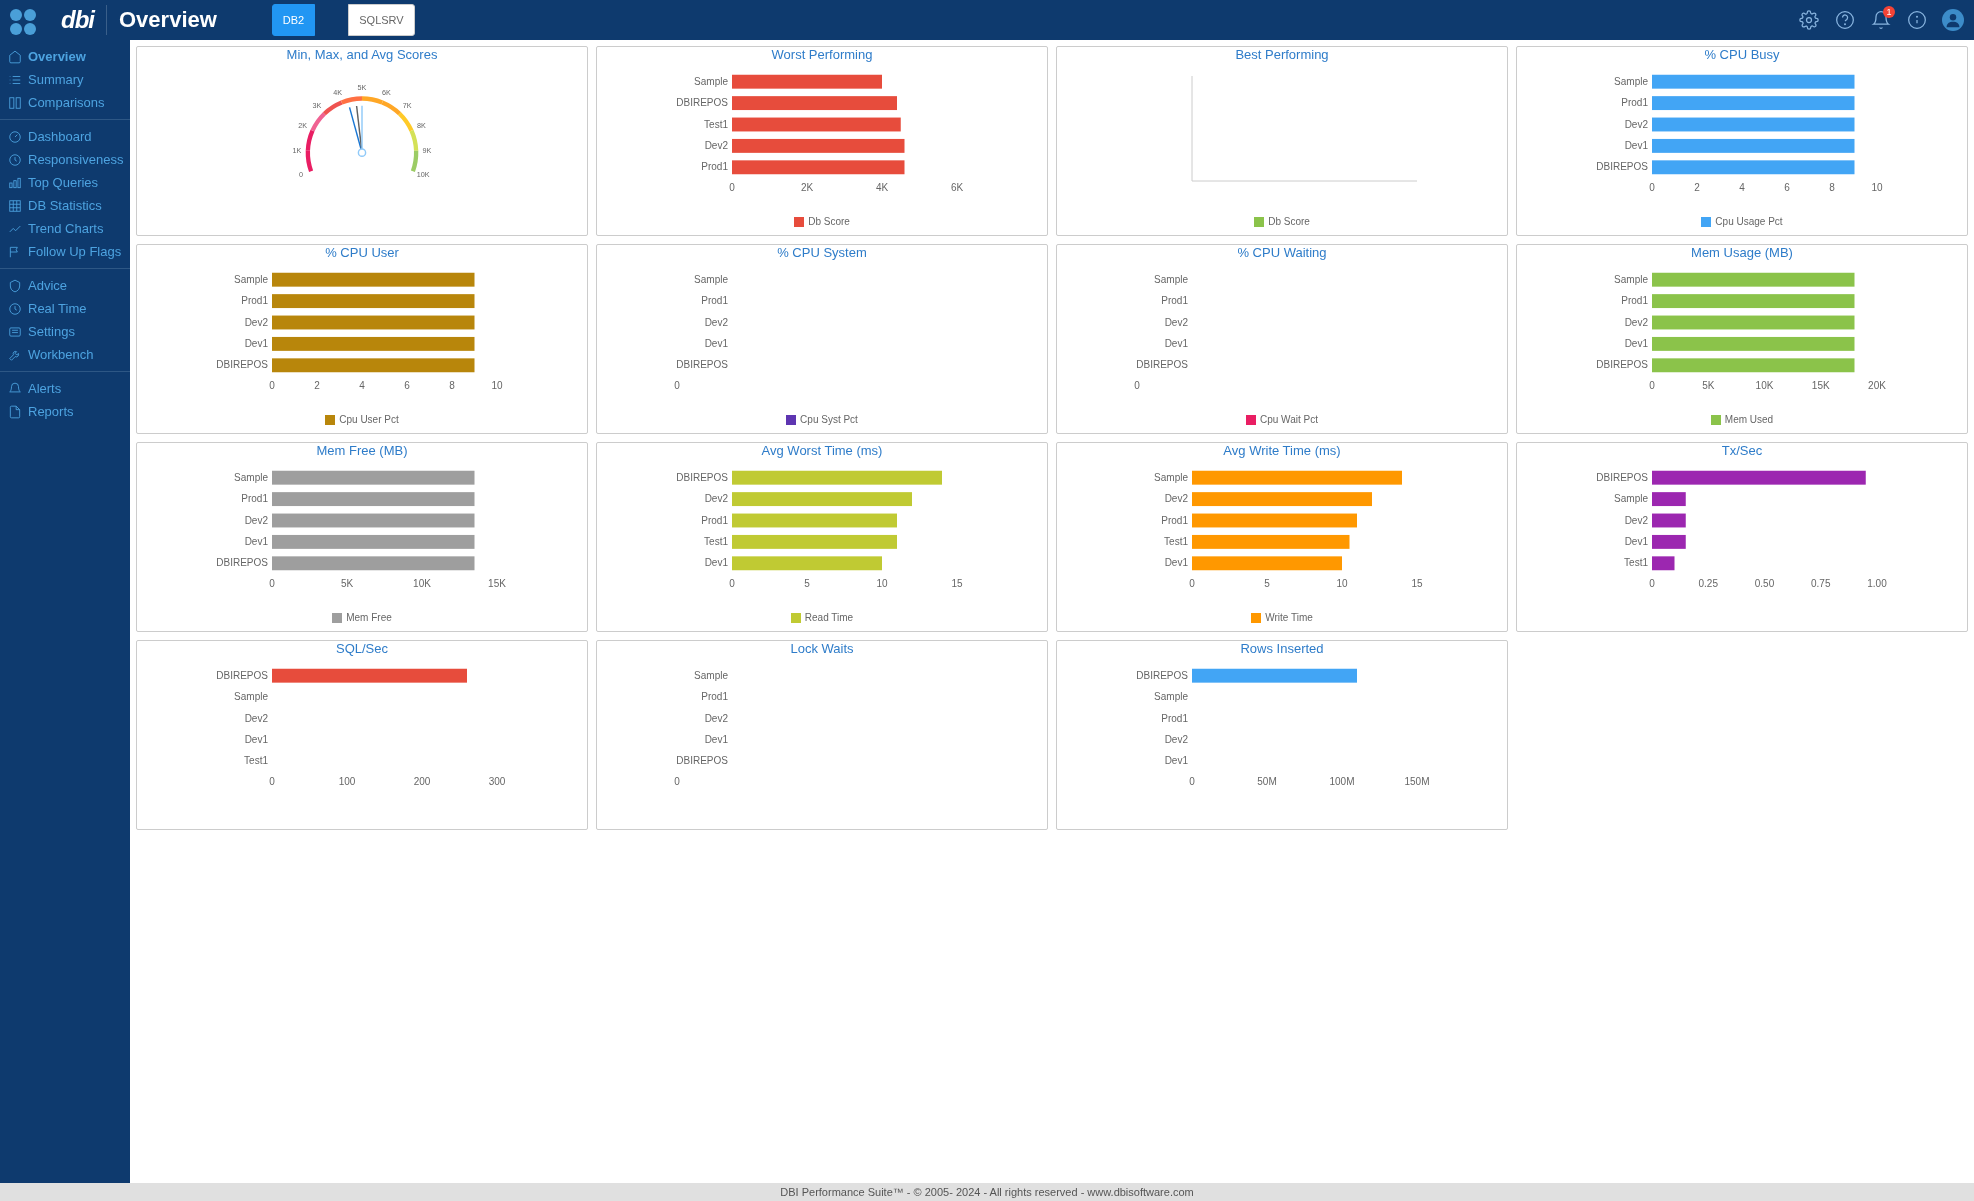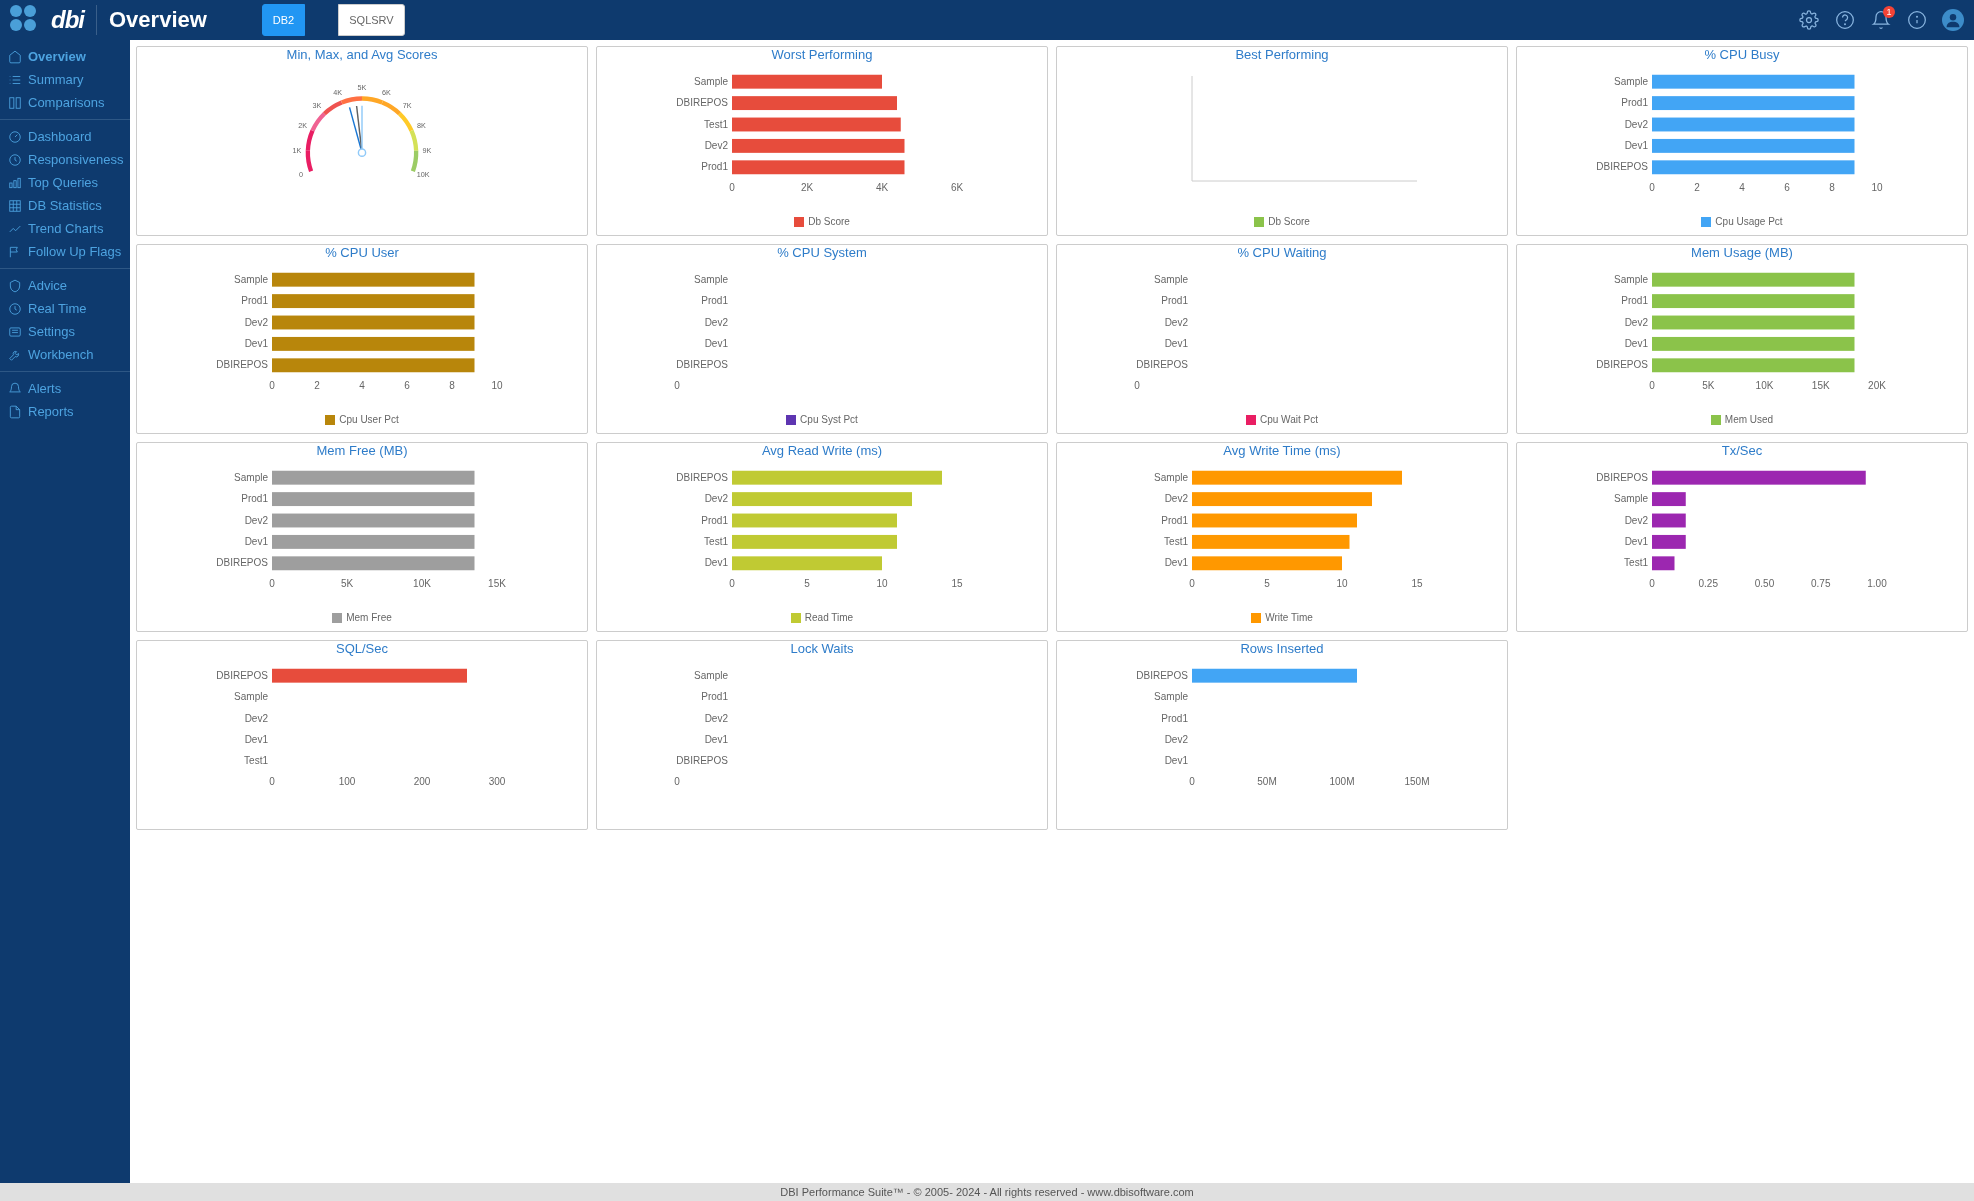--- a/index.html
+++ b/index.html
@@ -1,18 +1,18 @@
 <!DOCTYPE html>
 <html><head>
 <meta charset="utf-8">
 <style>
 * { margin: 0; padding: 0; box-sizing: border-box; }
 body { font-family: Arial, sans-serif; font-size: 13px; background: #fff; color: #333; overflow: hidden; }
 .header { background: #0e3a6e; height: 40px; display: flex; align-items: center; padding: 0 10px; color: #fff; }
-.logo { display: flex; align-items: flex-start; gap: 11px; }
+.logo { display: flex; align-items: flex-end; gap: 21px; }
 .logo-icon { width: 30px; height: 24px; display: flex; flex-wrap: wrap; gap: 2px; align-content: center;}
 .logo-dot { width: 12px; height: 12px; background: #4a9fd8; border-radius: 50%; }
 .logo-text { font-size: 24px; font-weight: bold; font-style: italic; letter-spacing: -1px;}
 .divider-v { width: 1px; height: 30px; background: #3a5f8a; margin: 0 12px; }
 .page-title { font-size: 22px; font-weight: bold; margin-right: 10px; }
 .edit-icon { color: #7cb8e8; cursor: pointer; font-size: 18px; margin-right: 12px;}
 .db-pill { display: inline-block; padding: 9px 10px; font-size: 11px; border: 1px solid #ccc; cursor: pointer; margin-left: 33px; }
 .db-pill.active { background: #2196f3; color: #fff; border-color: #2196f3; }
 .db-pill.inactive { background: #fff; color: #666; }
 .header-right { margin-left: auto; display: flex; align-items: center; gap: 14px; }
@@ -416,21 +416,21 @@
               <rect x="55" y="94.345" width="202.5" height="13.91" fill="#9e9e9e"></rect>
               <text x="51" y="104.3" text-anchor="end" class="bar-label">DBIREPOS</text>
               <text x="55" y="125" text-anchor="middle" class="axis-label">0</text>
               <text x="130" y="125" text-anchor="middle" class="axis-label">5K</text>
               <text x="205" y="125" text-anchor="middle" class="axis-label">10K</text>
               <text x="280" y="125" text-anchor="middle" class="axis-label">15K</text>
             </svg></div>
           <div class="legend"><span class="legend-box" style="background:#9e9e9e"></span>Mem Free</div>
         </div>
         <div class="card">
-          <div class="card-title">Avg Read Write (ms)</div>
+          <div class="card-title">Avg Worst Time (ms)</div>
           <div class="chart-area"><svg viewBox="0 0 290 130" width="100%" height="100%">
               <rect x="55" y="8.745" width="210" height="13.91" fill="#c0ca33"></rect>
               <text x="51" y="18.7" text-anchor="end" class="bar-label">DBIREPOS</text>
               <rect x="55" y="30.144999999999996" width="180" height="13.91" fill="#c0ca33"></rect>
               <text x="51" y="40.099999999999994" text-anchor="end" class="bar-label">Dev2</text>
               <rect x="55" y="51.544999999999995" width="165" height="13.91" fill="#c0ca33"></rect>
               <text x="51" y="61.49999999999999" text-anchor="end" class="bar-label">Prod1</text>
               <rect x="55" y="72.945" width="165" height="13.91" fill="#c0ca33"></rect>
               <text x="51" y="82.89999999999999" text-anchor="end" class="bar-label">Test1</text>
               <rect x="55" y="94.345" width="150" height="13.91" fill="#c0ca33"></rect>

